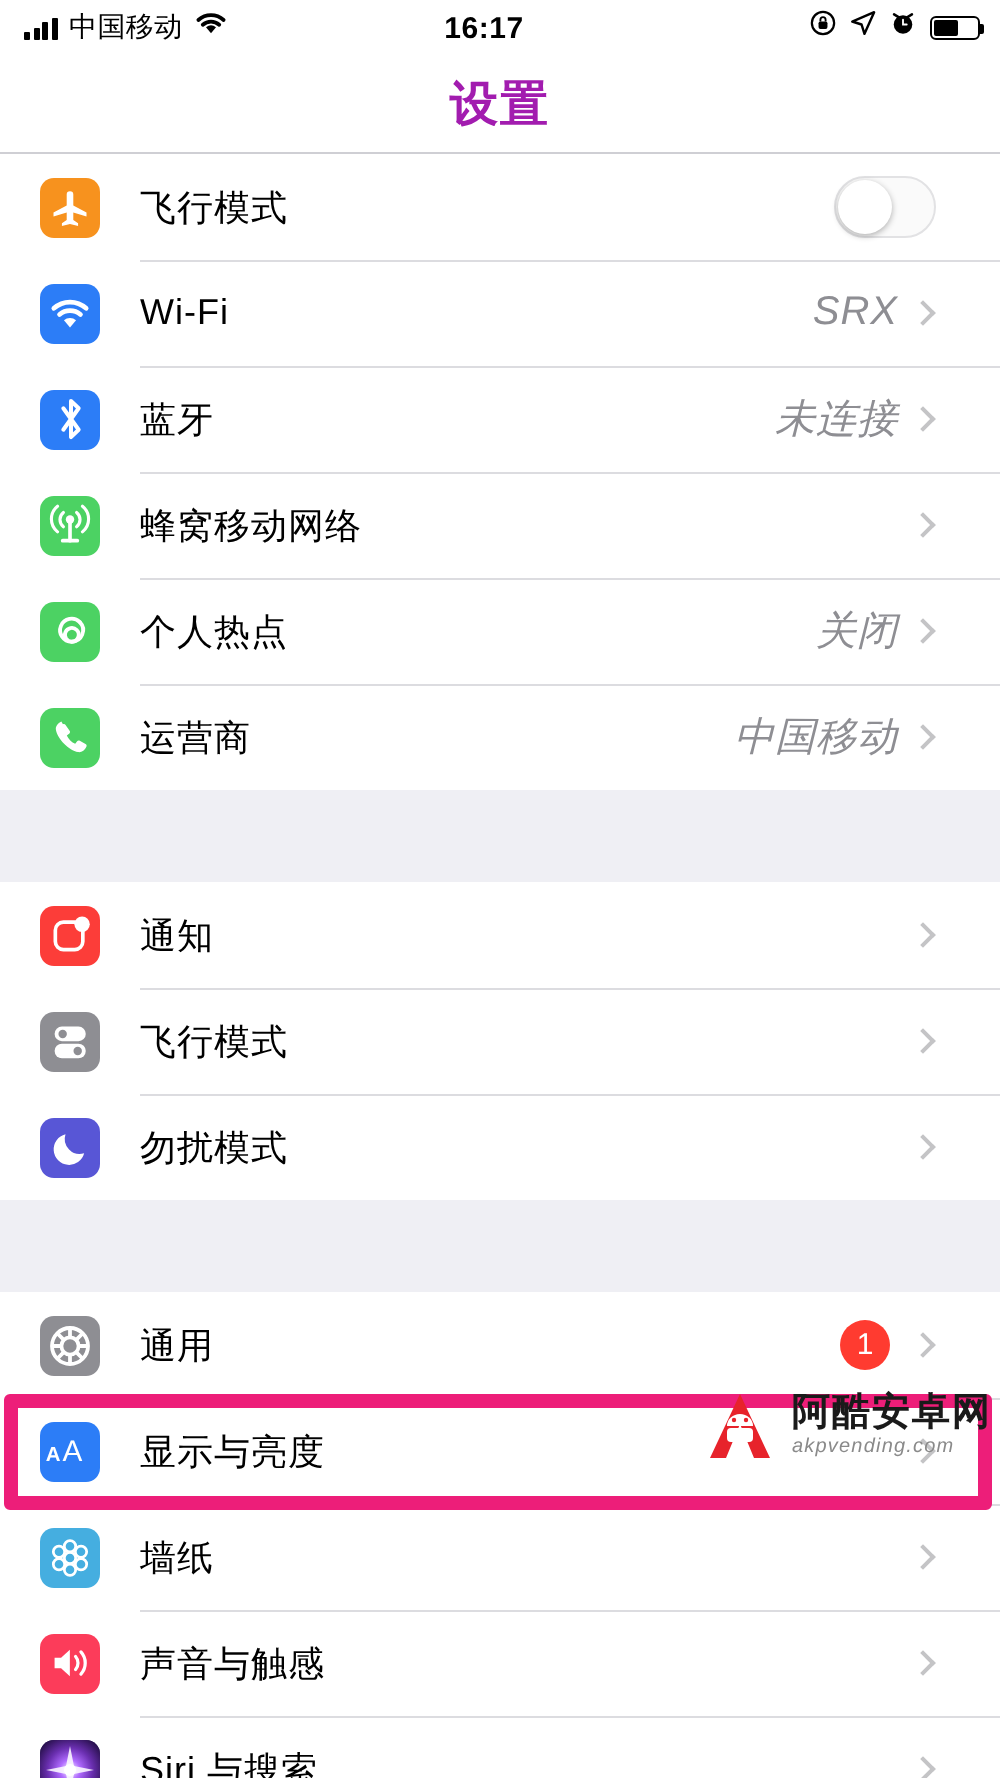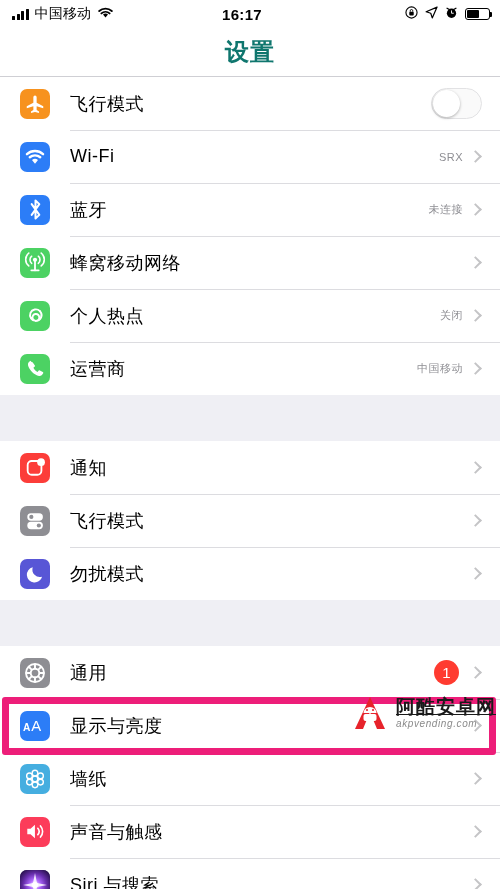--- a/index.html
+++ b/index.html
@@ -40,47 +40,47 @@
     content:""; position:absolute; right:-3.2px; top:3.4px;
     width:2px; height:4.5px; background:#000; border-radius:0 1px 1px 0;
   }
   .battery > span { display:block; height:100%; width:58%; background:#000; border-radius:1px; }
 
   
   .navbar {
     height: 49px; background:#ffffff; display:flex; align-items:center;
     justify-content:center; border-bottom:1px solid #cfcfd4;
   }
-  .navbar .title { font-size: 24px; font-weight: bold; color:#0f766e; letter-spacing:1px; }
+  .navbar .title { font-size: 24px; font-weight: bold; color:#a21caf; letter-spacing:1px; }
 
   
   .list { background:#EFEFF4; }
   .group { background:#ffffff; }
   .gap { height: 46px; background:#EFEFF4; }
 
   .row {
     position: relative; display:flex; align-items:center;
-    height: 53px; padding-left: 20px; padding-right: 14px; background:#fff;
+    height: 53px; padding-left: 20px; padding-right: 28px; background:#fff;
   }
   .row + .row::before {
     content:""; position:absolute; left:70px; right:0; top:0; height:1px;
     background:#dcdce0;
   }
   .icon {
     width: 30px; height: 30px; border-radius: 7px; flex: 0 0 30px;
     display:flex; align-items:center; justify-content:center;
     color:#fff; position:relative; overflow:hidden;
   }
   .icon svg { display:block; }
   .label {
     margin-left: 20px; font-size: 18px; color:#000; letter-spacing:.5px;
     white-space: nowrap;
   }
   .spacer { flex:1 1 auto; }
-  .value { font-size: 11px; color:#8e8e93; letter-spacing:.5px; margin-right: 8px; }
+  .value { font-size: 20px; color:#8e8e93; letter-spacing:.5px; margin-right: 8px; font-style: italic; }
   .chev {
     width:9px; height:9px; border-right:2px solid #c4c4c6; border-top:2px solid #c4c4c6;
     transform: rotate(45deg); margin-right:6px; flex:0 0 auto;
   }
   .badge {
     min-width:25px; height:25px; border-radius:13px; background:#FF3B30; color:#fff;
     font-size:15px; display:flex; align-items:center; justify-content:center;
     margin-right:12px; padding:0 6px;
   }
   .toggle {
@@ -98,21 +98,21 @@
     border:7px solid #ED1E79; border-radius:3px; pointer-events:none; z-index:5;
   }
 
   
   .watermark {
     position:absolute; right:4px; bottom:6px; display:flex; align-items:center; gap:6px;
     z-index:6;
   }
   .wm-logo { width:40px; height:40px; position:relative; }
   .wm-text { display:flex; flex-direction:column; line-height:1; }
-  .wm-cn { font-size:19px; font-weight:bold; color:#1a1a1a; letter-spacing:1px;text-decoration:underline; }
+  .wm-cn { font-size:19px; font-weight:bold; color:#1a1a1a; letter-spacing:1px; }
   .wm-en { font-size:10px; color:#8a8a8a; letter-spacing:.6px; margin-top:3px;font-style:italic; }
 </style>
 </head>
 <body>
 
 <div id="screen">
 
   <div class="statusbar">
     <div class="sb-left">
       <span class="bars">

